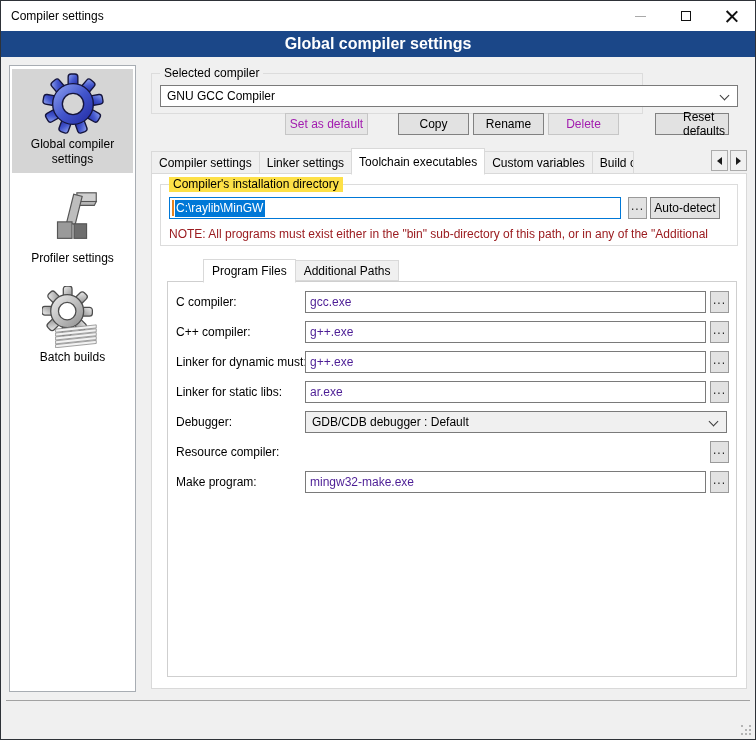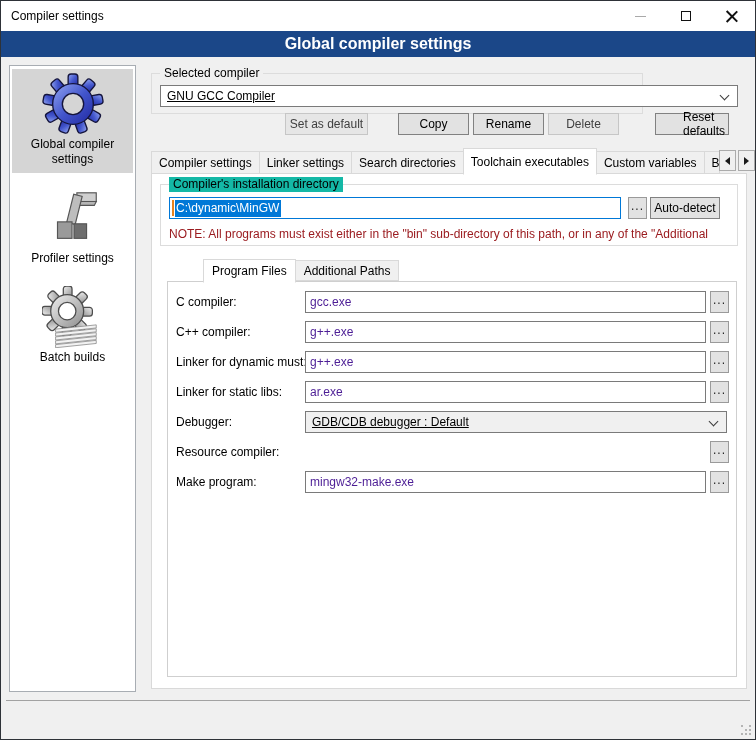--- a/index.html
+++ b/index.html
@@ -36,32 +36,32 @@
   .side-icon { display:block; margin:0 auto 2px; width:62px; height:62px; }
   .side-label { line-height:15px; }
 
   
   .groupbox { position:absolute; border:1px solid #dcdcdc; }
   .group-legend { position:absolute; top:-8px; left:8px; padding:0 4px; line-height:15px; }
   .gb-compiler { left:150px; top:72px; width:492px; height:41px;padding-left:34px; }
   .gb-compiler .group-legend { background:#f0f0f0; }
 
   .combo { position:absolute; height:22px; background:#fff; border:1px solid #7a7a7a;
-           display:flex; align-items:center; padding:0 24px 0 6px;text-decoration:underline; }
+           display:flex; align-items:center; padding:0 24px 0 6px; }
   .combo.gray { background:#f0f0f0; }
   .chev { position:absolute; right:9px; top:6px; width:7px; height:7px;
           border-right:1.4px solid #3c3c3c; border-bottom:1.4px solid #3c3c3c;
           transform:rotate(45deg); }
   .compiler-combo { left:8px; top:11px; width:578px; }
 
   
   .cbtn-row { position:absolute; left:145px; top:112px; width:603px; height:24px; }
   .btn { position:absolute; height:22px; background:#e2e2e2; border:1px solid #818181;
          display:flex; align-items:center; justify-content:center; font-size:12px; }
-  .btn.disabled { border-color:#c6c6c6; color:#404040; background:#e6e6e6; }
+  .btn.disabled { border-color:#c6c6c6; color:#a21caf; background:#e6e6e6; }
 
   
   .tabstrip { position:absolute; left:150px; top:145px; width:596px; height:28px;
               display:flex; align-items:flex-end; }
   .tab { height:23px; line-height:22px; padding:0 7px; background:#f0f0f0;
          border:1px solid #d9d9d9; margin-right:-1px; white-space:nowrap; }
   .tab.active { height:27px; line-height:26px; background:#fff; border-bottom:1px solid #fff;
                 margin-bottom:-1px; position:relative; z-index:3; }
   .tab.clipped { max-width:42px; overflow:hidden; }
   .tab-arrows { margin-left:auto; display:flex; gap:2px; margin-bottom:3px; }
@@ -70,21 +70,21 @@
   .tri-left { width:0; height:0; border-top:4px solid transparent; border-bottom:4px solid transparent;
               border-right:5px solid #1a1a1a; }
   .tri-right { width:0; height:0; border-top:4px solid transparent; border-bottom:4px solid transparent;
                border-left:5px solid #1a1a1a; }
 
   
   .tabpage { position:absolute; left:150px; top:172px; width:596px; height:516px; background:#fff;
              border:1px solid #d9d9d9; z-index:2; }
 
   .gb-install { left:8px; top:10px; width:578px; height:62px; }
-  .gb-install .group-legend { background:#14b8a6; }
+  .gb-install .group-legend { background:#fde047; }
   .dir-field { position:absolute; left:8px; top:12px; width:452px; height:22px; background:#fff;
                border:1px solid #0078d7; display:flex; align-items:center; padding-left:2px; }
   .caret { width:2px; height:16px; background:#e8821e; margin-right:1px; }
   .sel-text { background:#0078d7; color:#fff; padding:1px 2px 2px 1px; }
   .browse-sm { position:absolute; width:19px; height:22px; background:#e2e2e2; border:1px solid #9a9a9a;
                display:flex; align-items:center; justify-content:center; letter-spacing:1px;
                padding-bottom:4px; color:#222; }
   .dir-browse { left:467px; top:12px; }
   .autodetect { left:489px; top:12px; width:70px; }
   .note-line { position:absolute; left:8px; top:42px; width:564px; white-space:nowrap;
@@ -228,41 +228,40 @@
     <div class="btn disabled" style="left:139px; width:83px;">Set as default</div>
     <div class="btn" style="left:252px; width:71px;">Copy</div>
     <div class="btn" style="left:327px; width:71px;">Rename</div>
     <div class="btn disabled" style="left:402px; width:71px;">Delete</div>
     <div class="btn" style="left:509px; width:74px;padding-left:27px;">Reset defaults</div>
   </div>
 
   <div class="tabstrip">
     <div class="tab">Compiler settings</div>
     <div class="tab">Linker settings</div>
-    <div class="tab">Search directories</div>
     <div class="tab active">Toolchain executables</div>
     <div class="tab">Custom variables</div>
     <div class="tab clipped">Build options</div>
     <div class="tab-arrows">
       <div class="arrow-btn">
           <span class="tri-left"></span>
         </div>
       <div class="arrow-btn">
           <span class="tri-right"></span>
         </div>
     </div>
   </div>
 
   <div class="tabpage">
 
     <div class="groupbox gb-install">
       <span class="group-legend">Compiler's installation directory</span>
       <div class="dir-field">
         <span class="caret"></span>
-        <span class="sel-text">C:\dynamic\MinGW</span>
+        <span class="sel-text">C:\raylib\MinGW</span>
       </div>
       <div class="browse-sm dir-browse">...</div>
       <div class="btn autodetect" style="position:absolute;">Auto-detect</div>
       <div class="note-line">NOTE: All programs must exist either in the "bin" sub-directory of this path, or in any of the "Additional</div>
     </div>
 
     <div class="subtabs">
       <div class="subtab active">Program Files</div>
       <div class="subtab">Additional Paths</div>
     </div>

